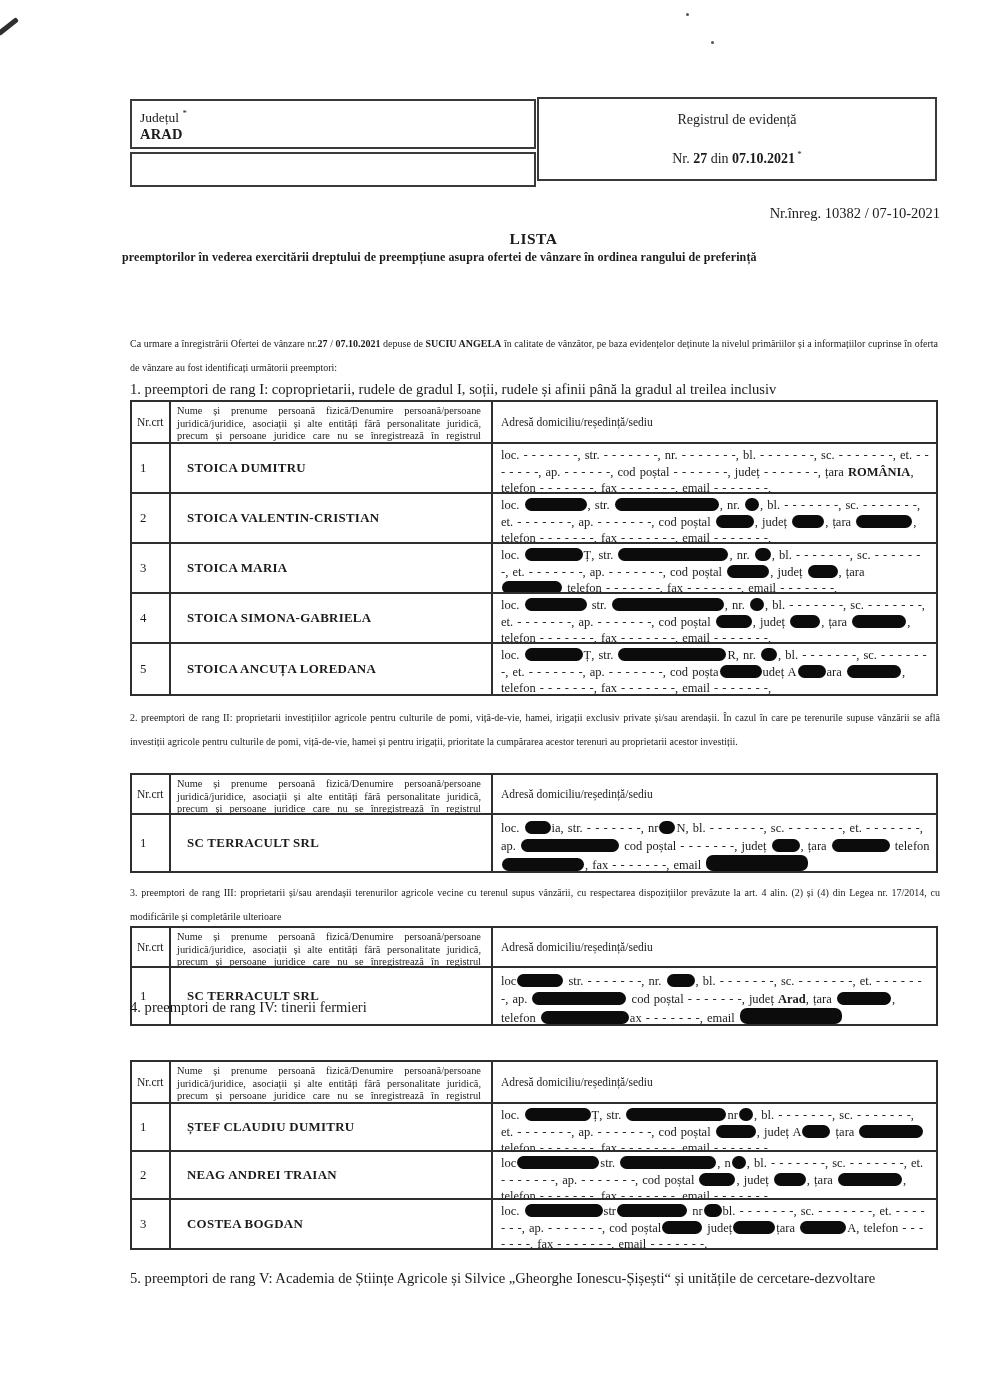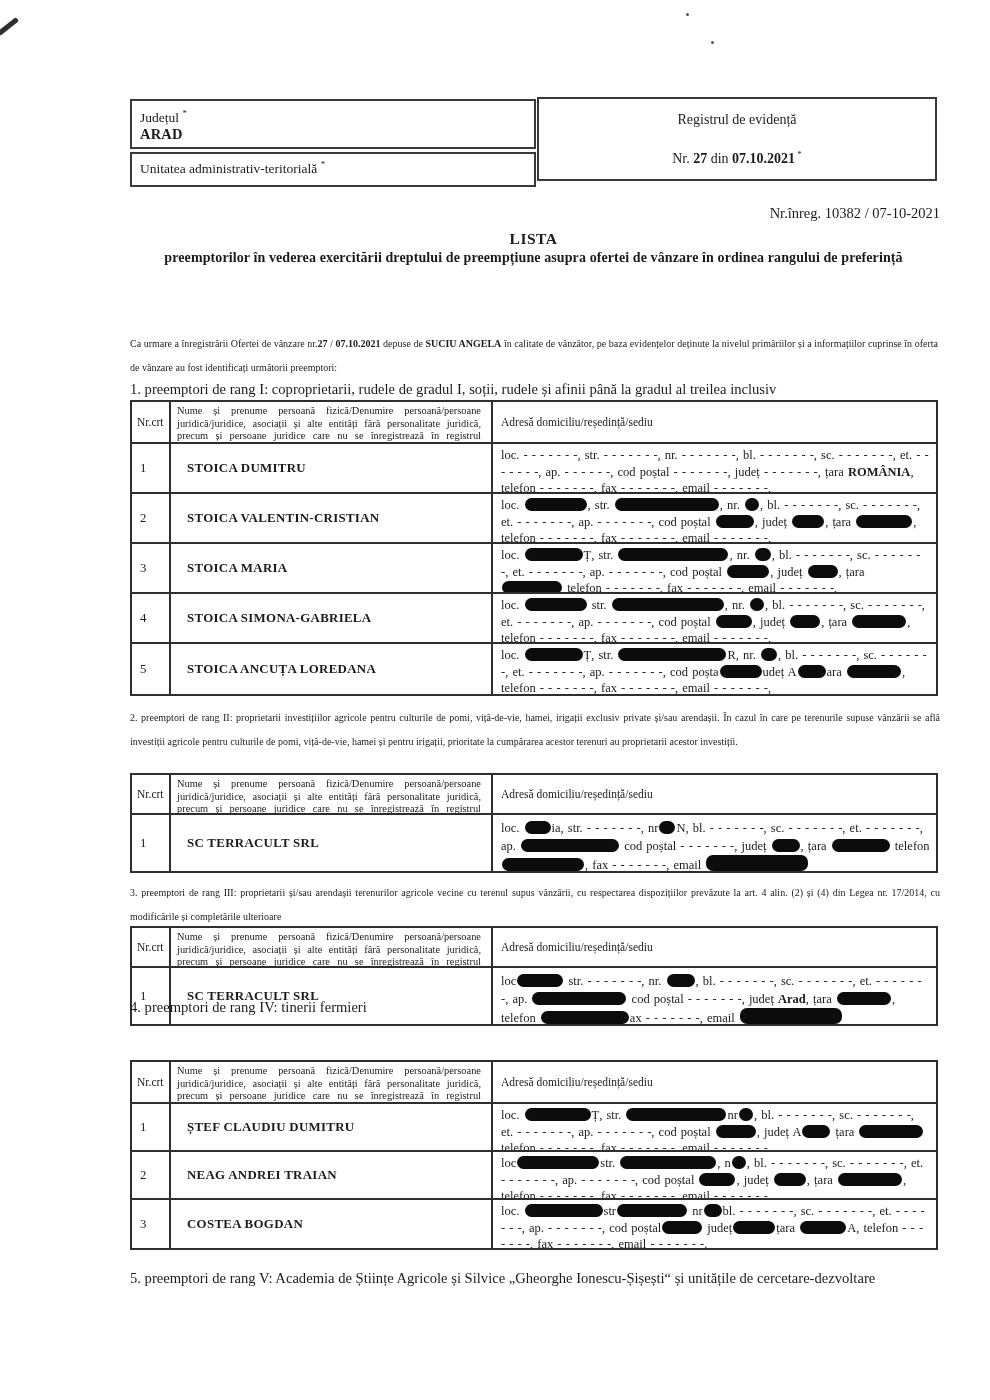--- a/index.html
+++ b/index.html
@@ -19,21 +19,21 @@
   .hbox{border:2px solid #3a3a3a;background:#fff;box-sizing:border-box;}
   .hbox .lbl{font-size:13.5px;line-height:16px;}
   .hbox .val{font-size:14.5px;font-weight:bold;line-height:17px;letter-spacing:.2px;}
   .rbox{display:flex;flex-direction:column;justify-content:center;align-items:center;text-align:center;}
   .rbox .l1{font-size:14px;line-height:20px;}
   .rbox .l2{font-size:14px;line-height:20px;}
 
   .reg-line{font-size:14.5px;}
 
   .title{font-size:15.5px;font-weight:bold;text-align:center;letter-spacing:.5px;}
-  .subtitle{font-size:14px;font-weight:bold;text-align:center;letter-spacing:.1px;}
+  .subtitle{font-size:12px;font-weight:bold;text-align:left;letter-spacing:.1px;}
   .para{font-size:10px;line-height:23.5px;text-align:justify;}
   .line{font-size:14.6px;line-height:20px;}
 
   
   .doc-table{border:2px solid #2e2e2e;box-sizing:border-box;background:#fff;}
   .trow{display:grid;grid-template-columns:39px 322px 1fr;border-bottom:2px solid #2e2e2e;box-sizing:border-box;}
   .trow:last-child{border-bottom:none;}
   .cell{border-right:2px solid #2e2e2e;box-sizing:border-box;overflow:hidden;}
   .cell:last-child{border-right:none;}
   .th{font-size:10.4px;line-height:12.6px;}
@@ -75,21 +75,20 @@
   <div class="speck" style="left:458px;top:839px;"></div>
   <div class="speck" style="left:461px;top:1194px;"></div>
   <div class="speck" style="left:633px;top:1205px;"></div>
 
   <div class="abs hbox" style="left:130px;top:99px;width:406px;height:50px;padding:4px 8px;">
     <div class="lbl"><span>Județul </span><sup>*</sup></div>
     <div class="val">ARAD</div>
   </div>
 
   <div class="abs hbox" style="left:130px;top:152px;width:406px;height:35px;padding:2px 8px;">
-    <div class="lbl"><span>Unitatea administrativ-teritorială </span><sup>*</sup></div>
   </div>
 
   <div class="abs hbox rbox" style="left:537px;top:97px;width:400px;height:84px;gap:14px;">
     <div class="l1">Registrul de evidență</div>
     <div class="l2"><span>Nr. </span><strong>27</strong><span> din </span><strong>07.10.2021</strong><sup> *</sup></div>
   </div>
 
   <div class="abs reg-line" style="right:50px;top:205px;">Nr.înreg. 10382 / 07-10-2021</div>
 
   <div class="abs title" style="left:130px;top:230px;width:807px;">LISTA</div>

